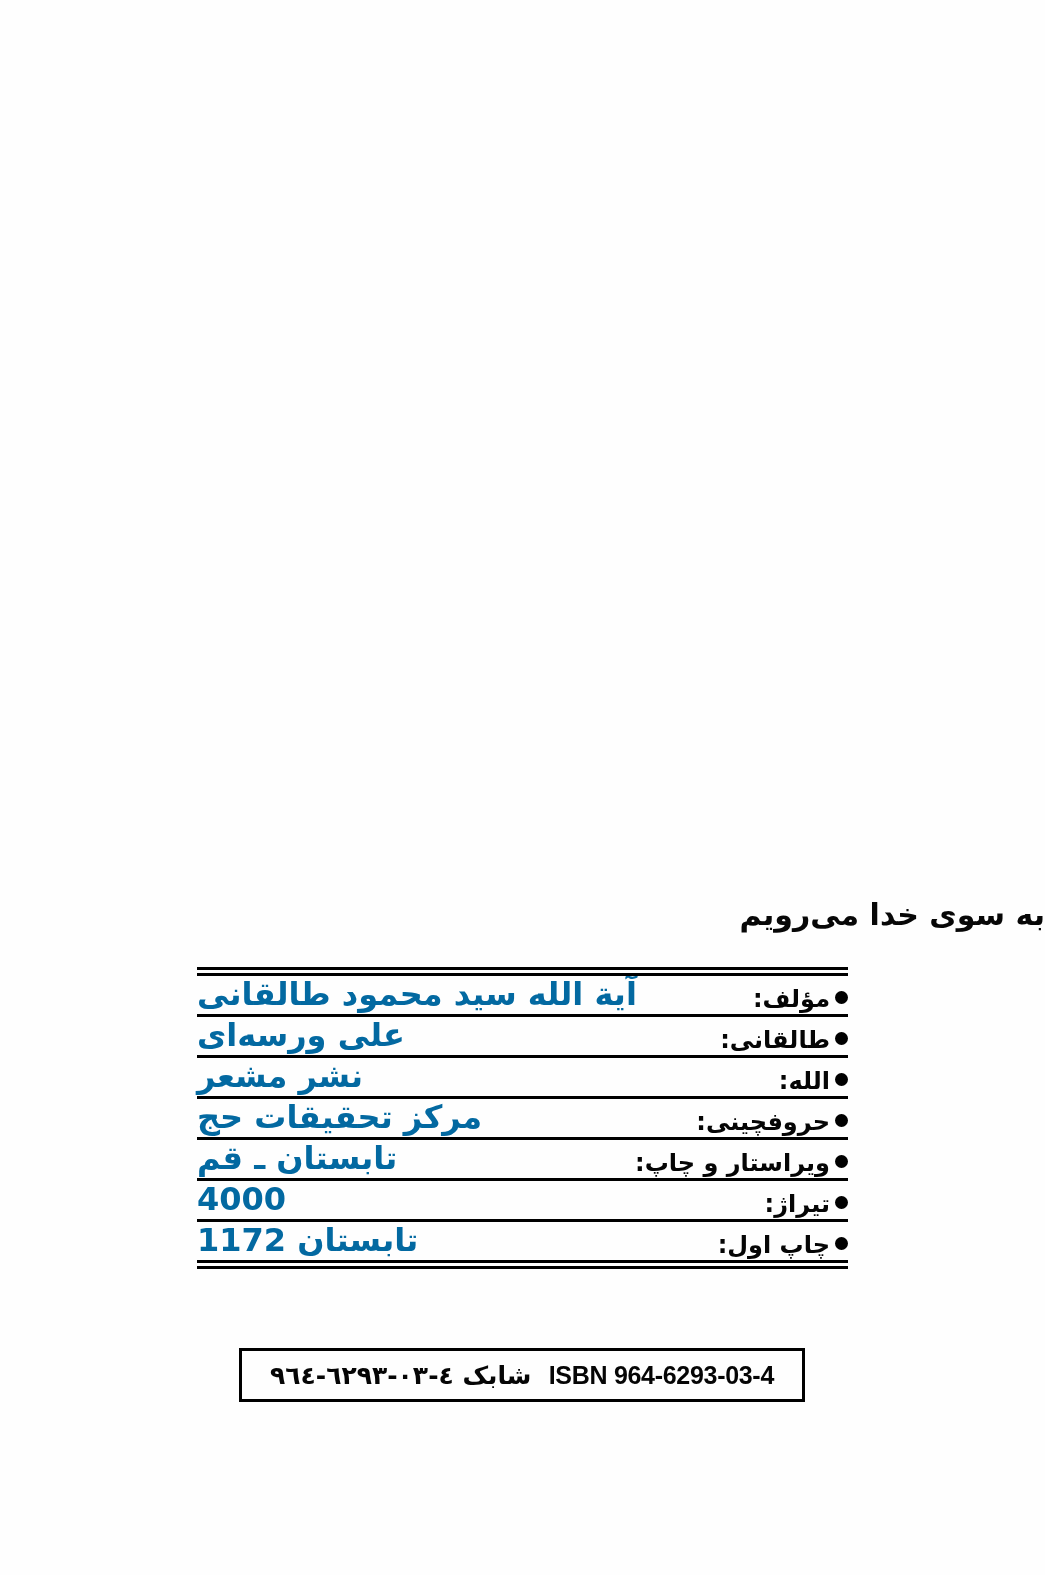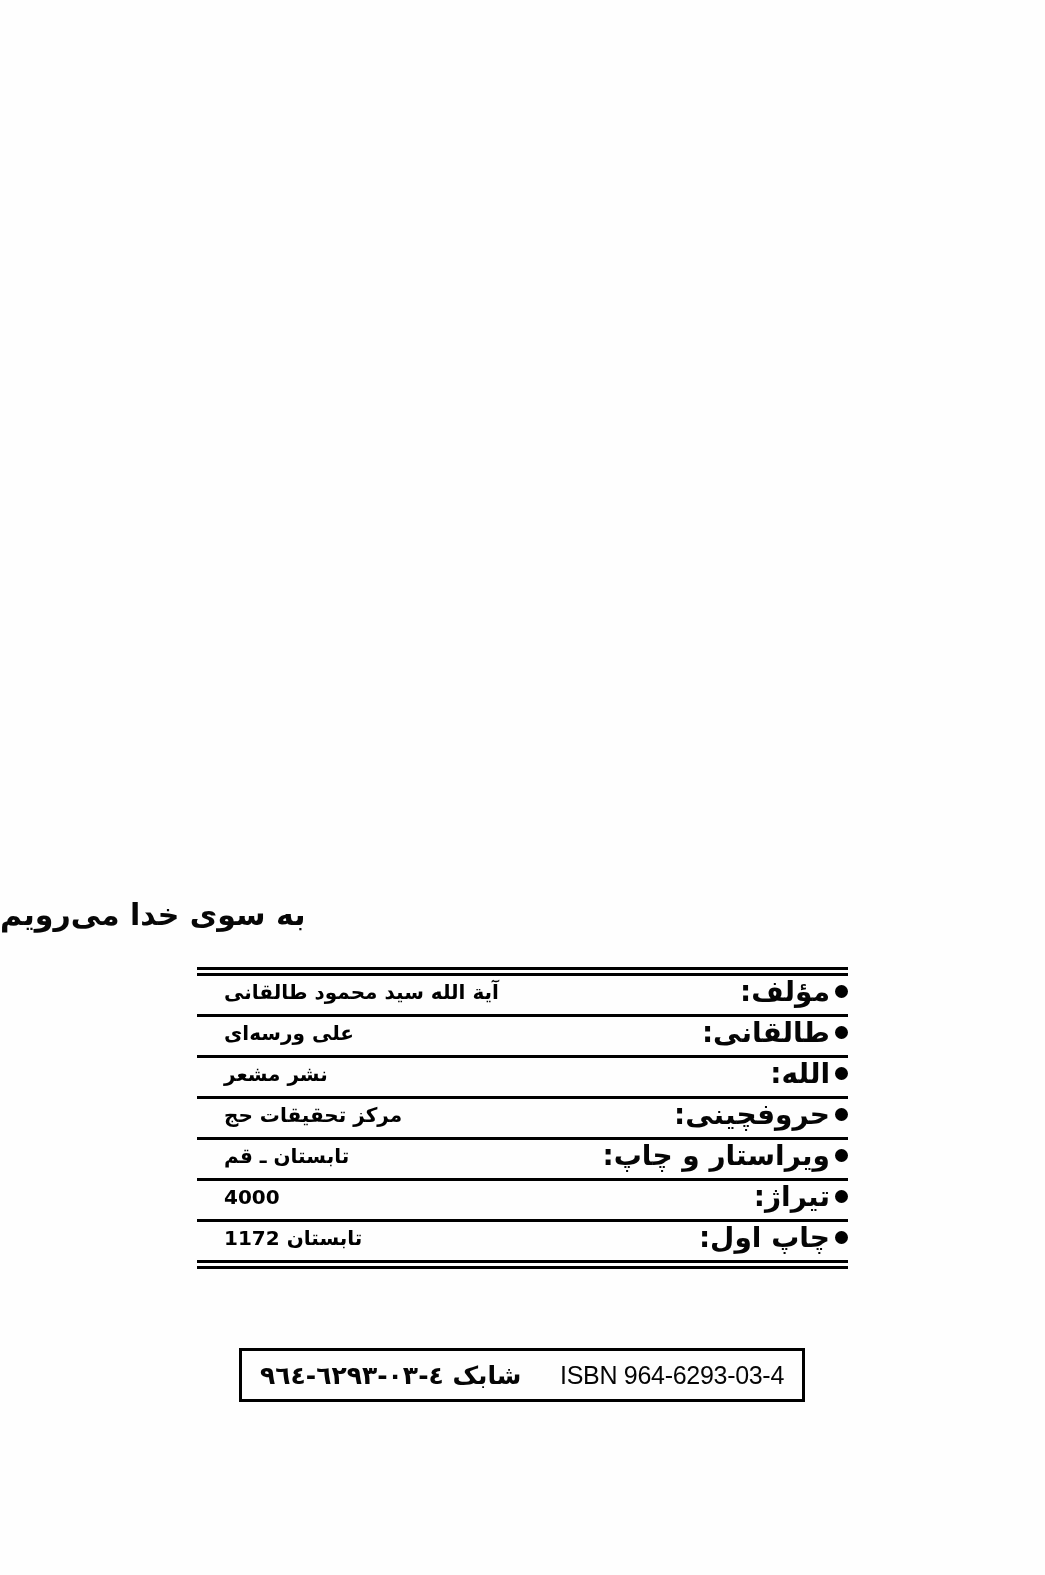--- a/index.html
+++ b/index.html
@@ -22,21 +22,21 @@
     inset: 0;
     background: #fefefe;
   }
 
   
   .book-title {
     position: absolute;
     top: 895px;
     left: 0;
     right: 0;
-    text-align: left;
+    text-align: right;
     font-size: 30px;
     font-weight: bold;
     letter-spacing: 0.5px;
     line-height: 1.3;
     direction: rtl;
     color: #070707;
   }
 
   
   .colophon {
@@ -74,21 +74,21 @@
     display: flex;
     flex-direction: row;
     align-items: baseline;
     justify-content: space-between;
     height: 38px;
     padding-top: 2px;
     box-sizing: border-box;
   }
 
   .row-label {
-    font-size: 28px;
+    font-size: 24px;
     font-weight: bold;
     white-space: nowrap;
     display: flex;
     align-items: center;
     gap: 5px;
     line-height: 1;
     color: #050505;
   }
 
   .bullet {
@@ -96,57 +96,56 @@
     width: 13px;
     height: 13px;
     border-radius: 50%;
     background: #000;
     flex: none;
     position: relative;
     top: -1px;
   }
 
   .row-value {
-    font-size: 20px;
-    font-weight: bold;
-    white-space: nowrap;
-    line-height: 1;
-    color: #000000;
-    margin-left: 27px;
+    font-size: 32px;
+    font-weight: bold;
+    white-space: nowrap;
+    line-height: 1;
+    color: #0369a1;
   }
 
   
   .row:nth-of-type(1) .row-value { margin-left: 0px; }
 
   
   .isbn-box {
     position: absolute;
     top: 1348px;
     right: 240px;
     width: 566px;
     height: 54px;
     border: 3px solid #000;
     box-sizing: border-box;
     display: flex;
     flex-direction: row-reverse;
     align-items: center;
     justify-content: space-between;
-    padding: 0 18px;
+    padding: 0 28px;
   }
   .isbn-fa {
     font-size: 25px;
     font-weight: bold;
     direction: rtl;
     white-space: nowrap;
     line-height: 1;
     color: #050505;
   }
   .isbn-en {
     font-size: 25px;
-    font-weight: normal;
+    font-weight: bold;
     direction: ltr;
     white-space: nowrap;
     letter-spacing: -0.3px;
     line-height: 1;
     font-family: "Liberation Sans", sans-serif;
     color: #050505;
   }
 </style>
 </head>
 <body>

